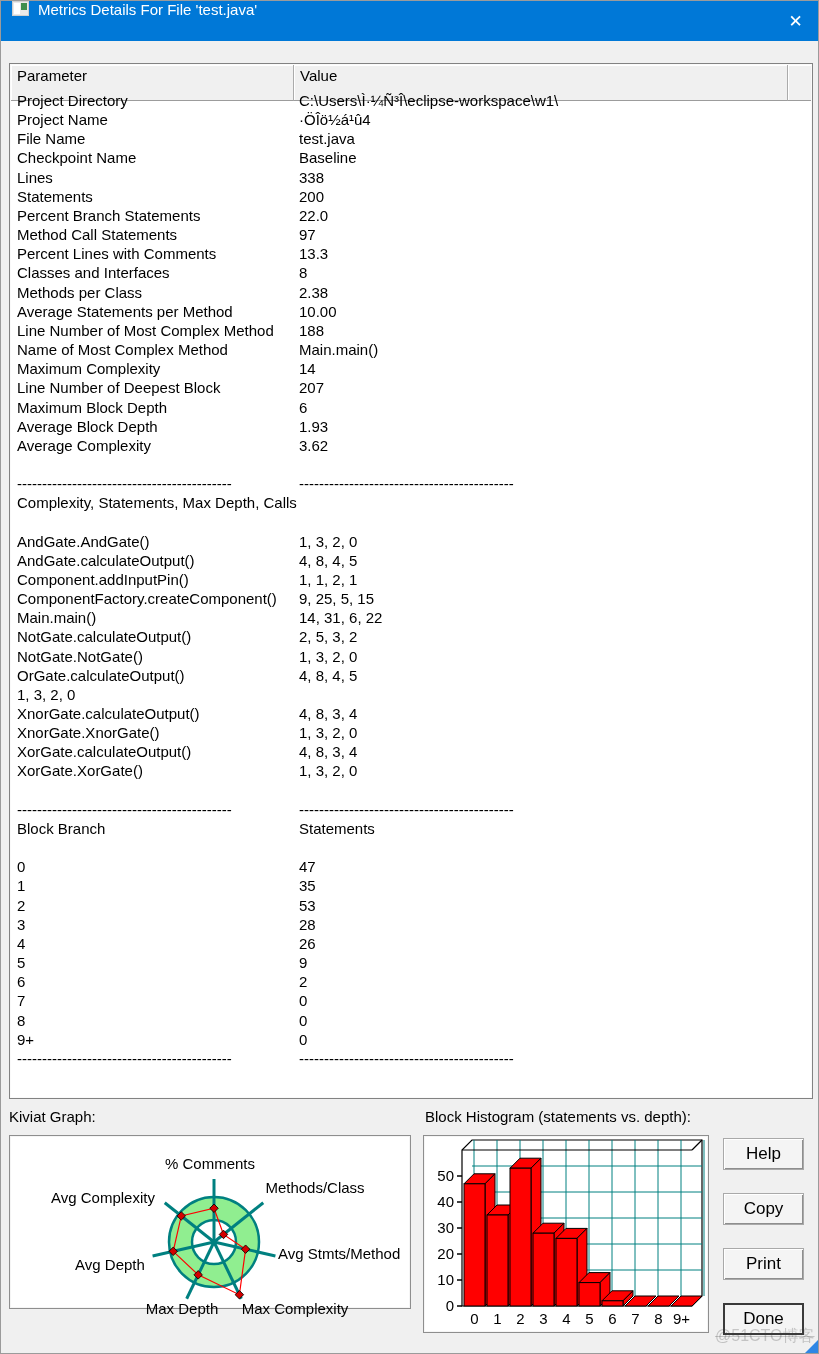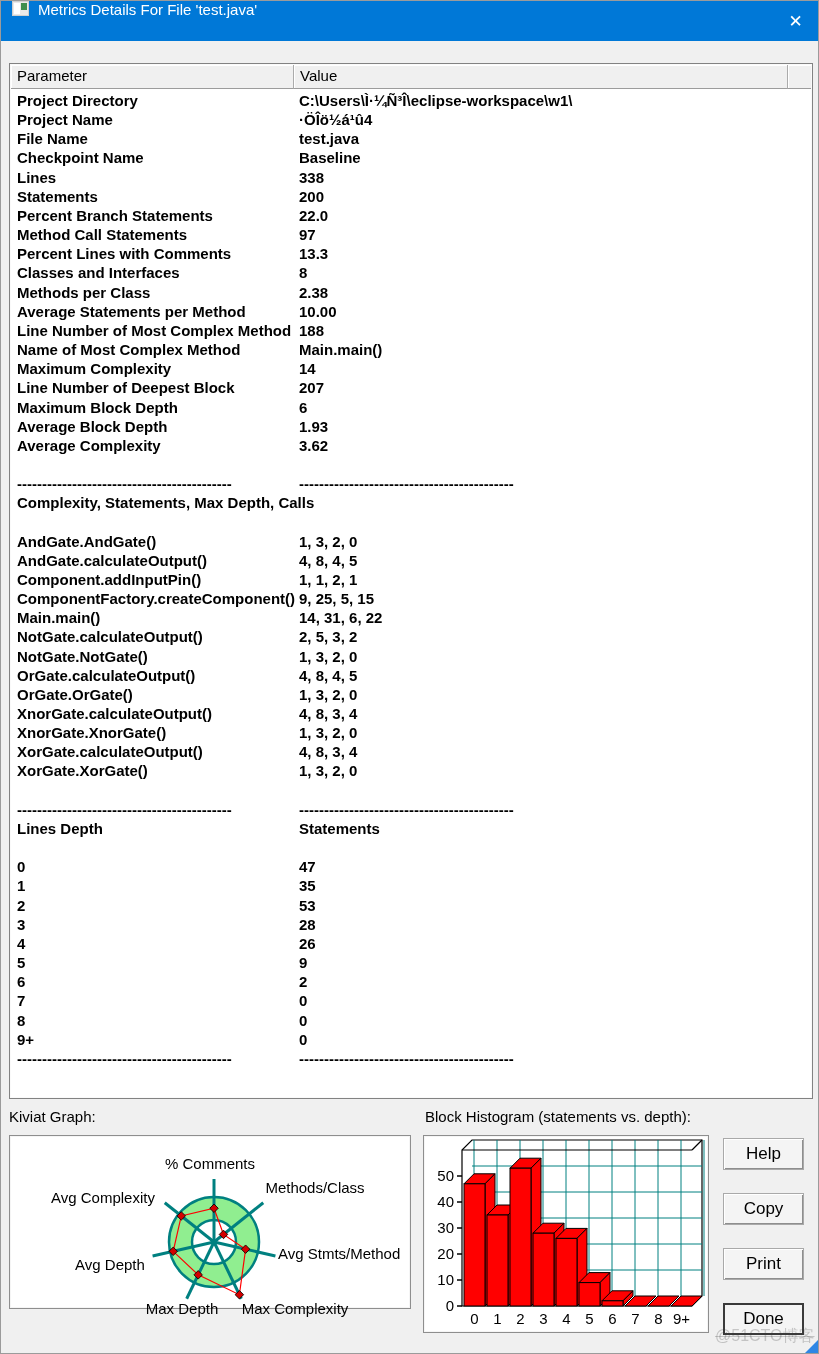--- a/index.html
+++ b/index.html
@@ -8,25 +8,25 @@
   
   #titlebar{position:absolute;left:0;top:0;width:100%;height:40px;background:#0078D7;display:flex;align-items:flex-start;}
   #appicon{width:17px;height:15px;margin-left:11px;background:#E9E9E9;border:1px solid #CFCFCF;position:relative;}
   #appicon:before{content:"";position:absolute;left:1px;top:1px;width:6px;height:11px;background:#FFFFFF;}
   #appicon:after{content:"";position:absolute;right:1px;top:1px;width:6px;height:7px;background:#3E8E4E;}
   #title{color:#FFFFFF;font-size:15px;margin-left:9px;white-space:nowrap;}
   #closebtn{position:absolute;right:0;top:0;width:45px;height:40px;color:#FFFFFF;font-size:17px;display:flex;align-items:center;justify-content:center;cursor:default;}
   
   #listview{position:absolute;left:8px;top:62px;width:804px;height:1036px;background:#FFFFFF;border:1px solid #828282;box-shadow:inset 0 0 0 1px #FAFAFA;}
   #lv-header{position:absolute;left:1px;top:1px;right:1px;height:22px;display:flex;background:#F0F0F0;}
-  .hcell{height:24px;background:#F0F0F0;border-right:1px solid #ABABAB;border-bottom:1px solid #9C9C9C;box-shadow:inset 1px 1px 0 #FFFFFF;padding:2px 0 0 6px;font-size:15px;color:#000;}
+  .hcell{height:36px;background:#F0F0F0;border-right:1px solid #ABABAB;border-bottom:1px solid #9C9C9C;box-shadow:inset 1px 1px 0 #FFFFFF;padding:2px 0 0 6px;font-size:15px;color:#000;}
   .hcell.c1{width:283px;}
   .hcell.c2{width:494px;}
   .hcell.fill{flex:1;border-right:none;}
-  #lv-body{position:absolute;left:1px;top:23px;right:1px;bottom:1px;overflow:hidden;padding-top:4px;font-weight:bold;}
+  #lv-body{position:absolute;left:1px;top:23px;right:1px;bottom:1px;overflow:hidden;padding-top:4px;}
   .lvrow{display:flex;height:19.17px;line-height:19.17px;font-size:15px;color:#000;white-space:nowrap;}
   .lvrow .p{width:282px;padding-left:6px;flex:none;overflow:visible;}
   .lvrow .v{padding-left:6px;flex:none;}
   
   .seclabel{position:absolute;font-size:15px;color:#000;height:20px;}
   #kiviat-label{left:8px;top:1107px;}
   #histo-label{left:424px;top:1107px;}
   .chartpanel{position:absolute;background:#FFFFFF;border:1px solid #8E8E8E;box-shadow:inset 0 0 0 1px #F5F5F5;}
   #kiviat-panel{left:8px;top:1134px;width:402px;height:174px;}
   #histo-panel{left:422px;top:1134px;width:286px;height:198px;}
@@ -178,21 +178,20 @@
         </div>
         <div class="lvrow">
           <span class="p">NotGate.NotGate()</span>
           <span class="v">1, 3, 2, 0</span>
         </div>
         <div class="lvrow">
           <span class="p">OrGate.calculateOutput()</span>
           <span class="v">4, 8, 4, 5</span>
         </div>
         <div class="lvrow">
-          <span class="p">OrGate.OrGate()</span>
           <span class="v">1, 3, 2, 0</span>
         </div>
         <div class="lvrow">
           <span class="p">XnorGate.calculateOutput()</span>
           <span class="v">4, 8, 3, 4</span>
         </div>
         <div class="lvrow">
           <span class="p">XnorGate.XnorGate()</span>
           <span class="v">1, 3, 2, 0</span>
         </div>
@@ -206,21 +205,21 @@
         </div>
         <div class="lvrow">
           <span class="p"></span>
           <span class="v"></span>
         </div>
         <div class="lvrow">
           <span class="p">-------------------------------------------</span>
           <span class="v">-------------------------------------------</span>
         </div>
         <div class="lvrow">
-          <span class="p">Lines Depth</span>
+          <span class="p">Block Branch</span>
           <span class="v">Statements</span>
         </div>
         <div class="lvrow">
           <span class="p"></span>
           <span class="v"></span>
         </div>
         <div class="lvrow">
           <span class="p">0</span>
           <span class="v">47</span>
         </div>

